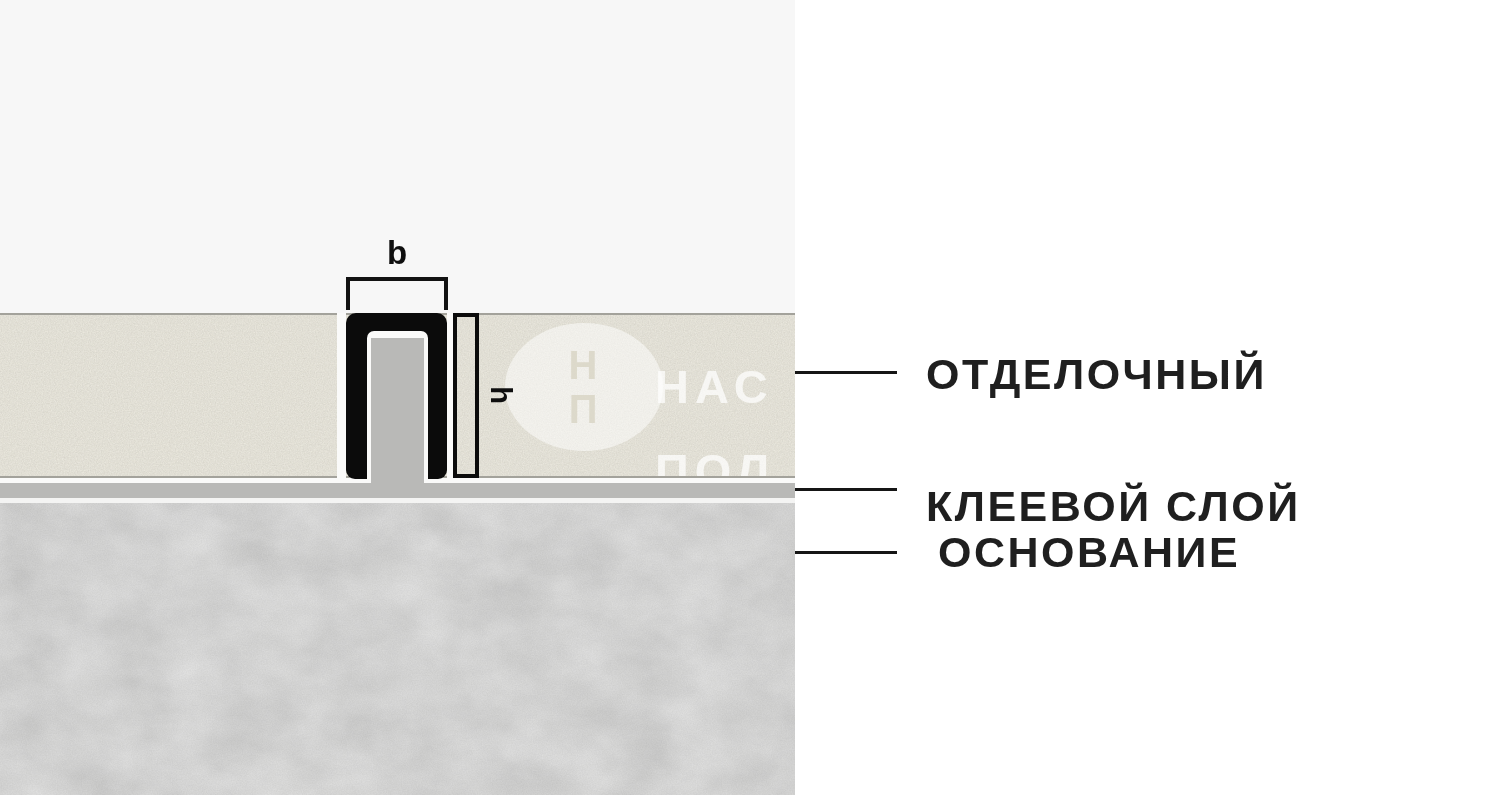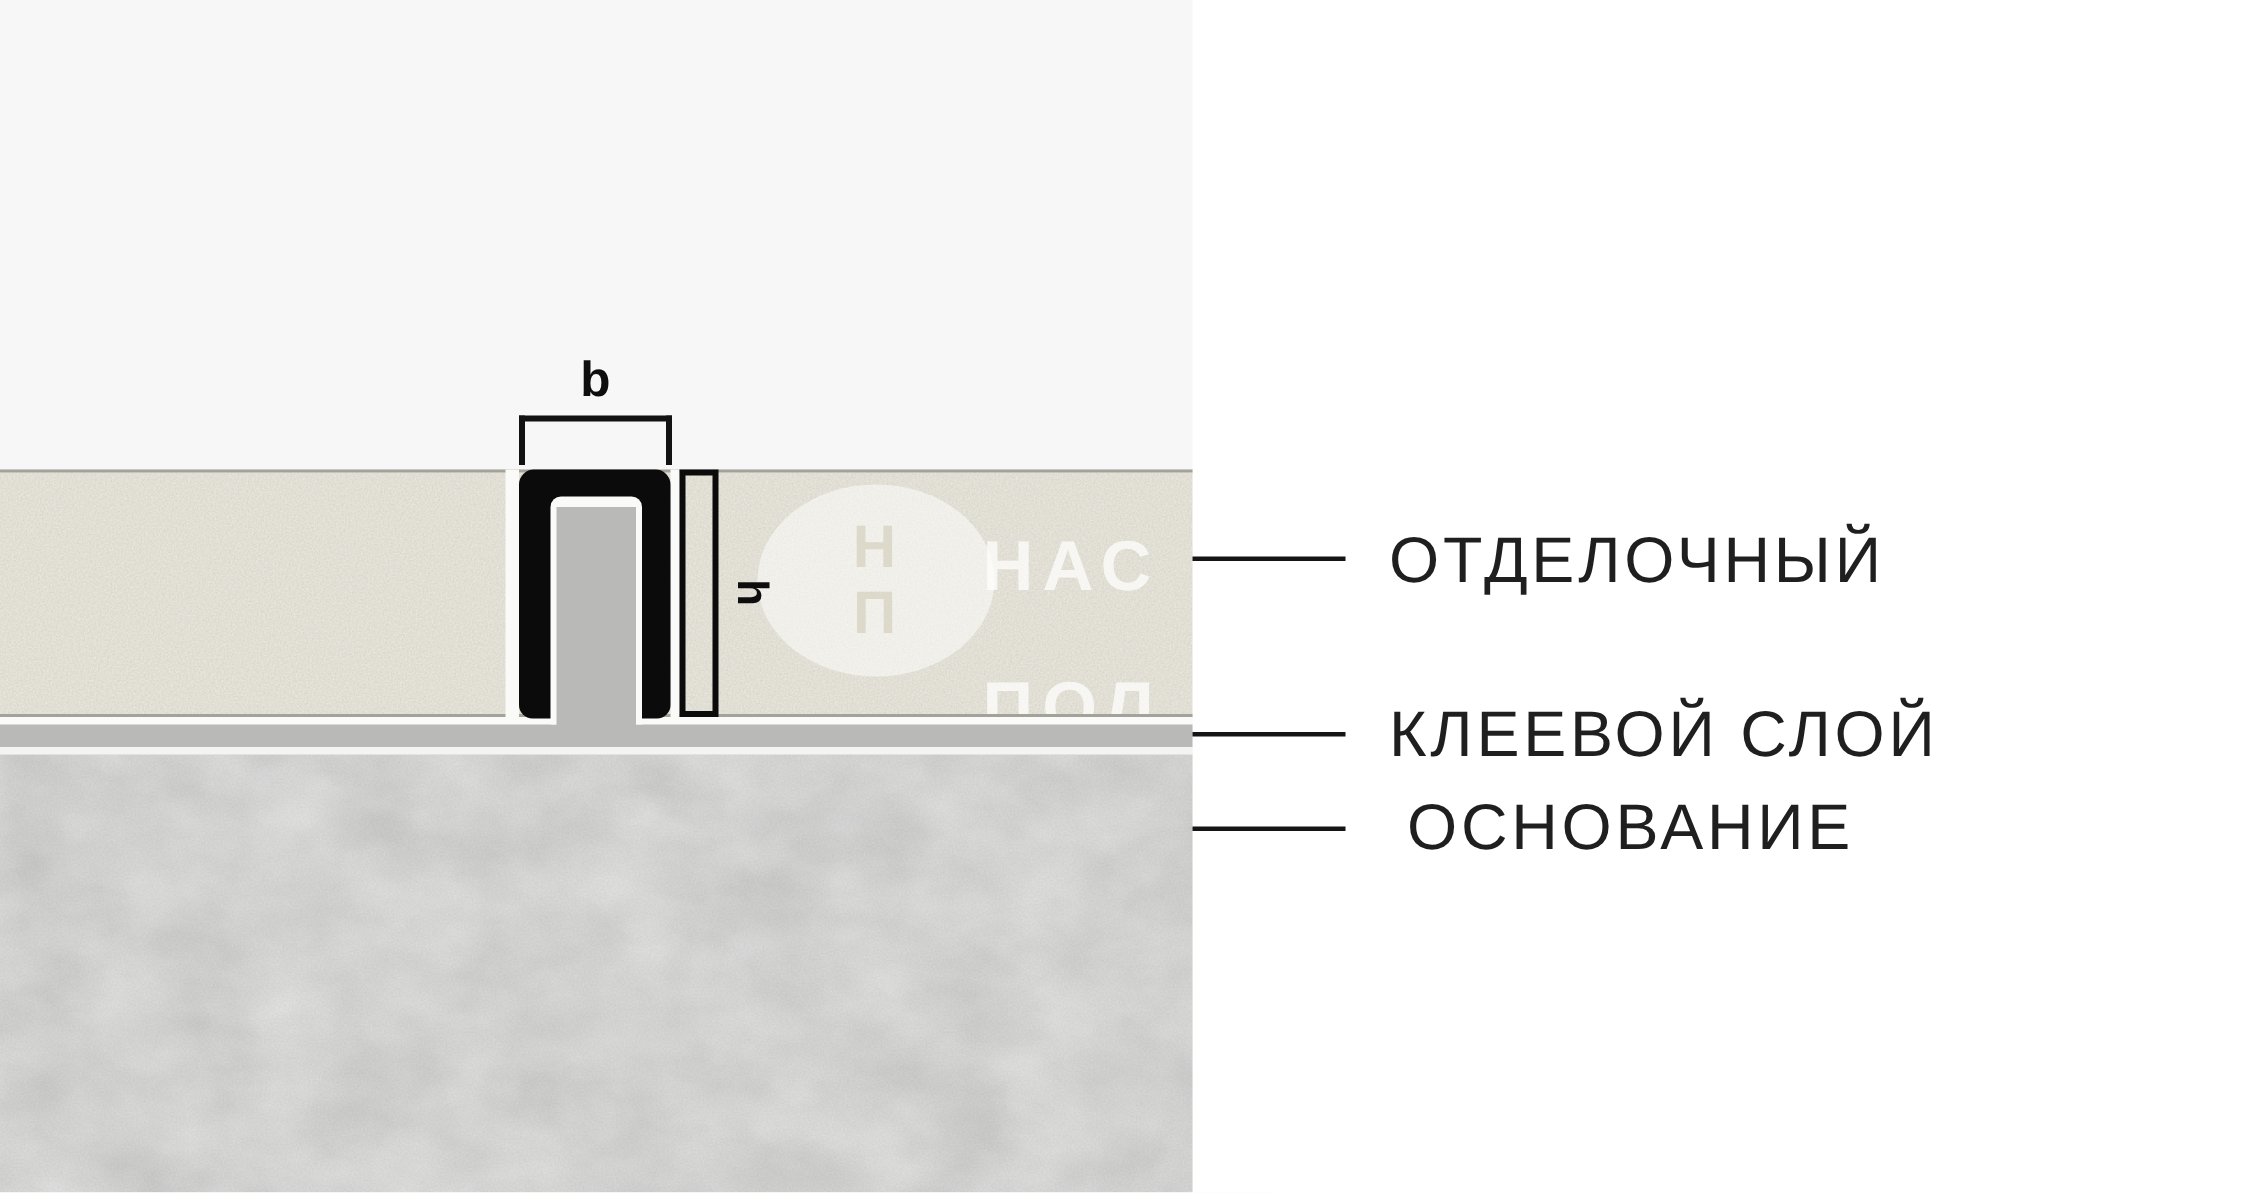--- a/index.html
+++ b/index.html
@@ -59,21 +59,21 @@
   }
   .wm-word {
     position: absolute;
     left: 160px;
     font-weight: bold;
     font-size: 47px;
     letter-spacing: 6px;
     color: rgba(255,255,255,0.72);
     white-space: nowrap;
   }
-  .wm-word-1 { top: 34px; }
+  .wm-word-1 { top: 44px; }
   .wm-word-2 { top: 84px; margin-top: 44px; }
 
   
   .gap-col { position: absolute; top: 313px; height: 165px; background: #fafaf9; }
   .gap-col-left  { left: 337px; width: 9px; }
   .gap-col-right { left: 447px; width: 6px; }
 
   
   .seam-top    { position: absolute; left: 0; top: 478px; width: 795px; height: 5px; background: #fafaf9; }
   .adhesive    { position: absolute; left: 0; top: 483px; width: 795px; height: 15px; background: #b9b9b7; }
@@ -153,24 +153,24 @@
 
   
   .layer-label {
     position: absolute;
     left: 926px;
     font-size: 43px;
     line-height: 56px;
     letter-spacing: 2.5px;
     color: #1f1f1f;
     white-space: nowrap;
-    font-weight: 400;
+    font-weight: 700;
   }
   .label-finishing { top: 346px; }
-  .label-adhesive  { top: 462px; text-align: right; }
+  .label-adhesive  { top: 478px; text-align: right; }
   .label-base      { top: 524px; margin-left: 12px; }
 </style>
 </head>
 <body>
 
 <div class="stage">
 
   <div class="diagram-area">
 
     <div class="material-band">

